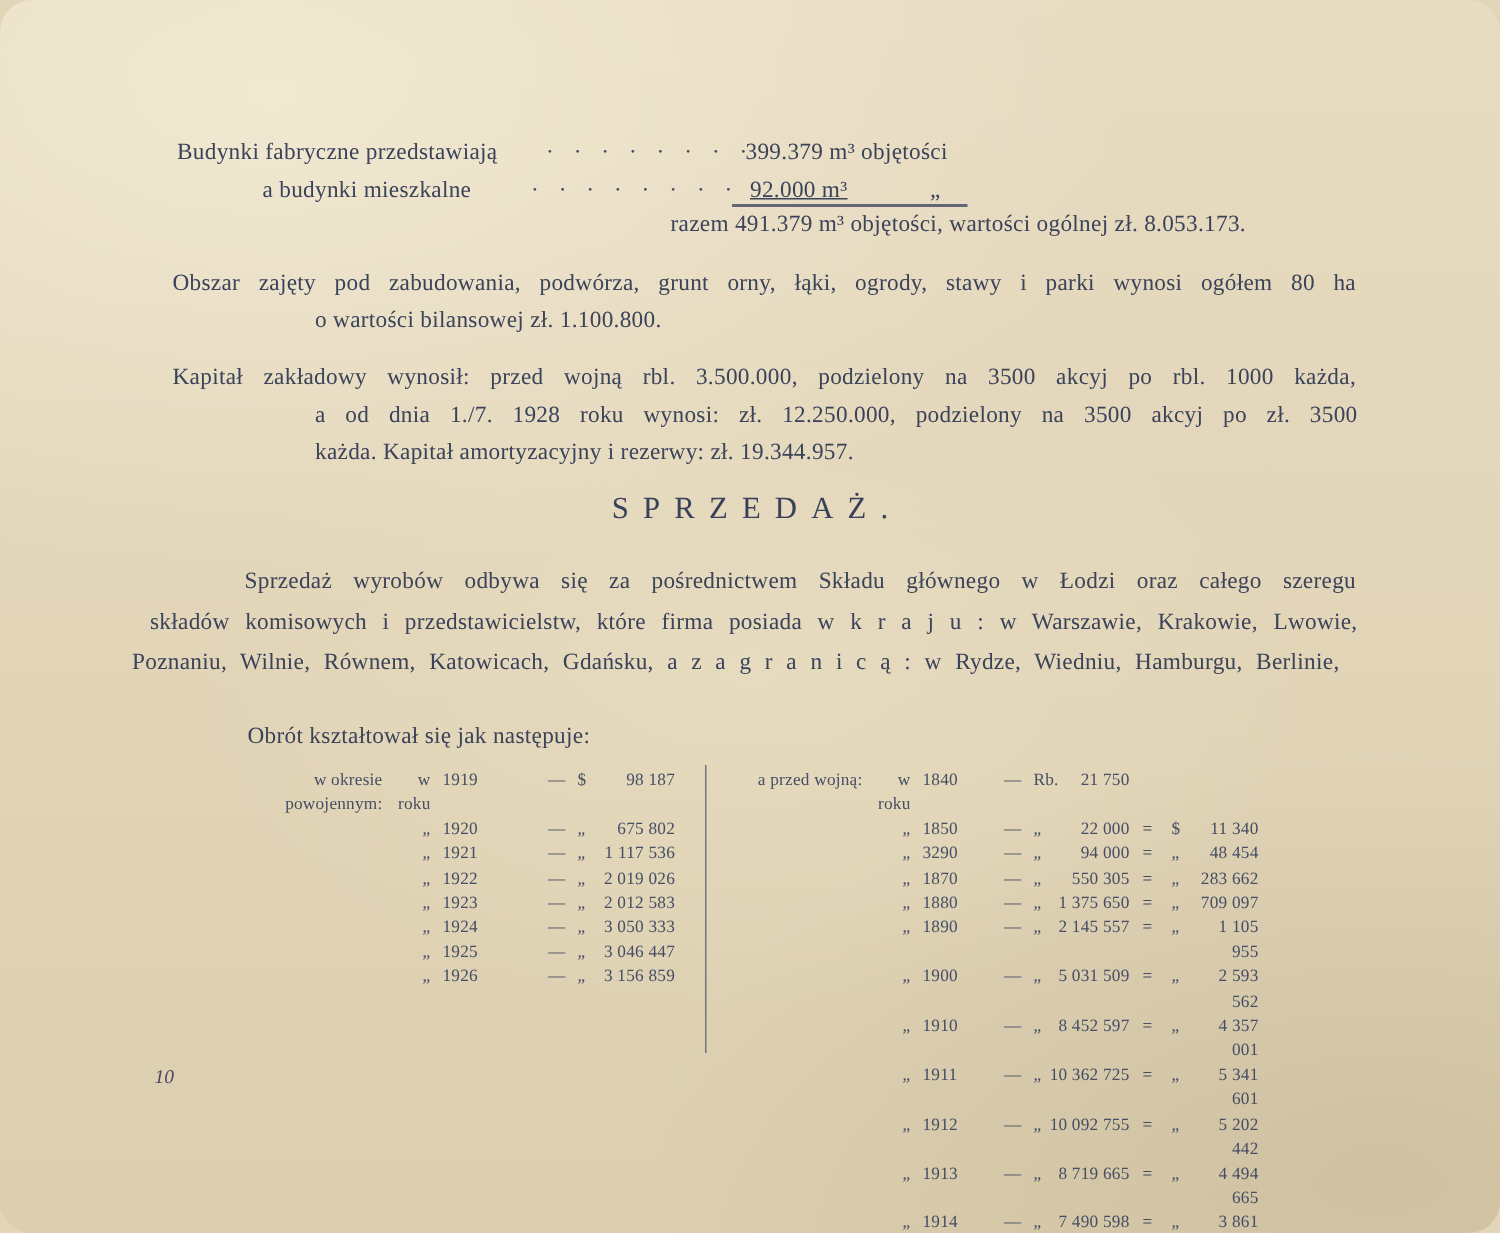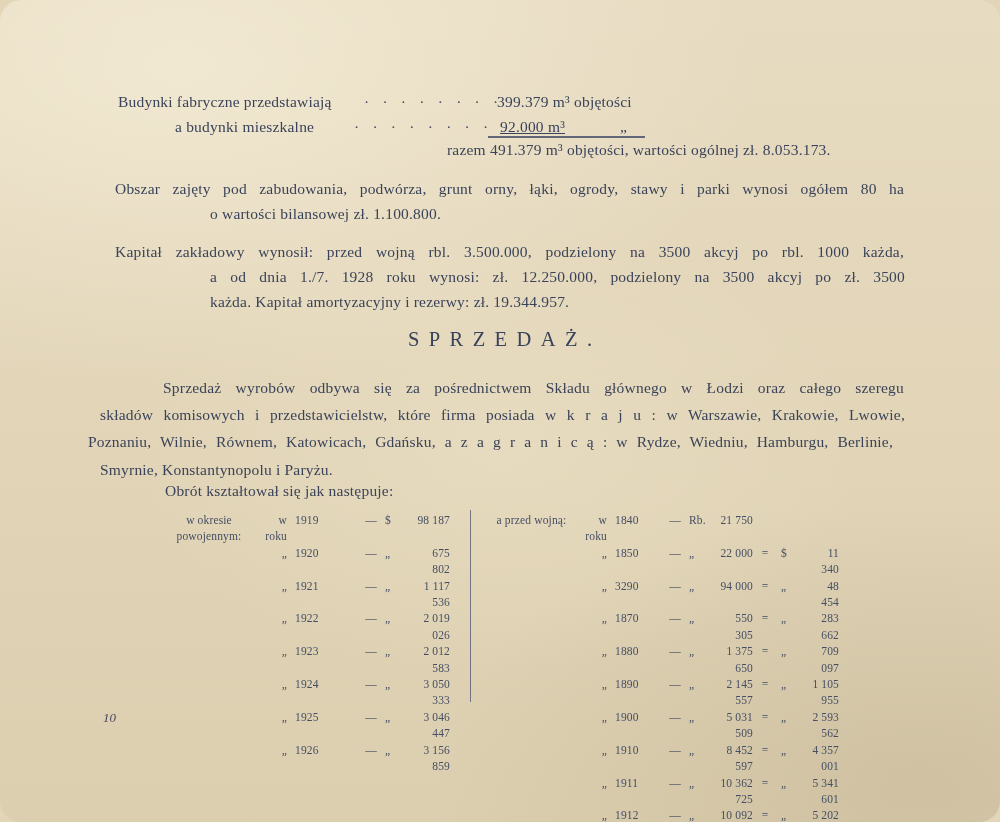--- a/index.html
+++ b/index.html
@@ -55,26 +55,26 @@
 
   #turnover-intro{top:481px;left:165px;white-space:nowrap;}
 
   
   .tbl{font-size:11.5px;line-height:16.4px;color:#454e64;letter-spacing:0.15px;}
   .tbl .row{display:grid;}
   #postwar{top:512px;left:163px;}
   #postwar .row{grid-template-columns:92px 36px 36px 52px 22px 49px;}
   #prewar{top:512px;left:488px;}
   #prewar .row{grid-template-columns:87px 36px 38px 34px 16px 54px 24px 16px 46px;}
-  .c-label{text-align:center;}
+  .c-label{text-align:right;}
   .c-prefix{text-align:right;padding-right:4px;}
   .c-year{text-align:left;padding-left:4px;}
   .c-dash{text-align:right;padding-right:2px;}
   .c-cur{text-align:left;padding-left:6px;}
-  .c-val,.c-val2{text-align:right;margin-left:16px;}
+  .c-val,.c-val2{text-align:right;}
   .c-eq{text-align:center;}
   .c-cur2{text-align:left;padding-left:4px;}
 
   #divider{top:510px;left:470px;width:1px;height:192px;background:#565d72;opacity:.8;}
 
   #pagenum{top:710px;left:103px;font-size:13px;font-style:italic;color:#4c4560;text-align:center;}
 </style>
 </head>
 <body>
 
@@ -99,21 +99,20 @@
 
   <div class="abs pline just" id="cap-l1">Kapitał zakładowy wynosił: przed wojną rbl. 3.500.000, podzielony na 3500 akcyj po rbl. 1000 każda,</div>
   <div class="abs pline just" id="cap-l2">a od dnia 1./7. 1928 roku wynosi: zł. 12.250.000, podzielony na 3500 akcyj po zł. 3500</div>
   <div class="abs pline" id="cap-l3">każda. Kapitał amortyzacyjny i rezerwy: zł. 19.344.957.</div>
 
   <div class="abs" id="heading">SPRZEDAŻ.</div>
 
   <div class="abs pline just" id="sales-l1">Sprzedaż wyrobów odbywa się za pośrednictwem Składu głównego w Łodzi oraz całego szeregu</div>
   <div class="abs pline just" id="sales-l2">składów komisowych i przedstawicielstw, które firma posiada w k r a j u : w Warszawie, Krakowie, Lwowie,</div>
   <div class="abs pline just" id="sales-l3">Poznaniu, Wilnie, Równem, Katowicach, Gdańsku, a z a g r a n i c ą : w Rydze, Wiedniu, Hamburgu, Berlinie,</div>
-  <div class="abs pline" id="sales-l4">Smyrnie, Konstantynopolu i Paryżu.</div>
 
   <div class="abs pline" id="turnover-intro">Obrót kształtował się jak następuje:</div>
 
   <div class="abs tbl" id="postwar">
 
   <div class="row">
       <span class="c-label">w okresie powojennym:</span>
       <span class="c-prefix">w roku</span>
       <span class="c-year">1919</span>
       <span class="c-dash">—</span>

